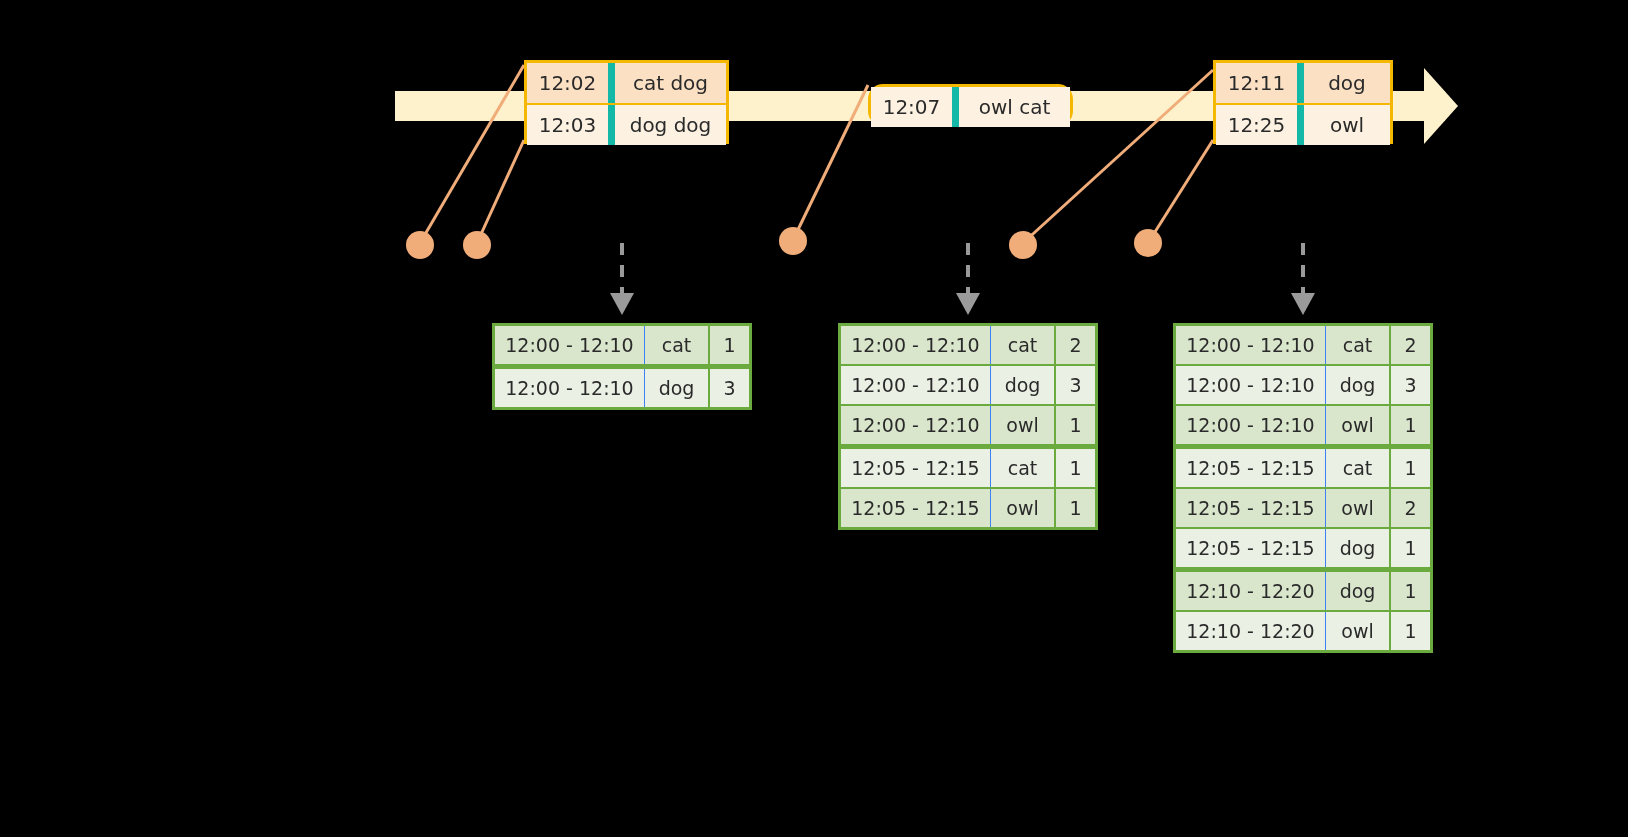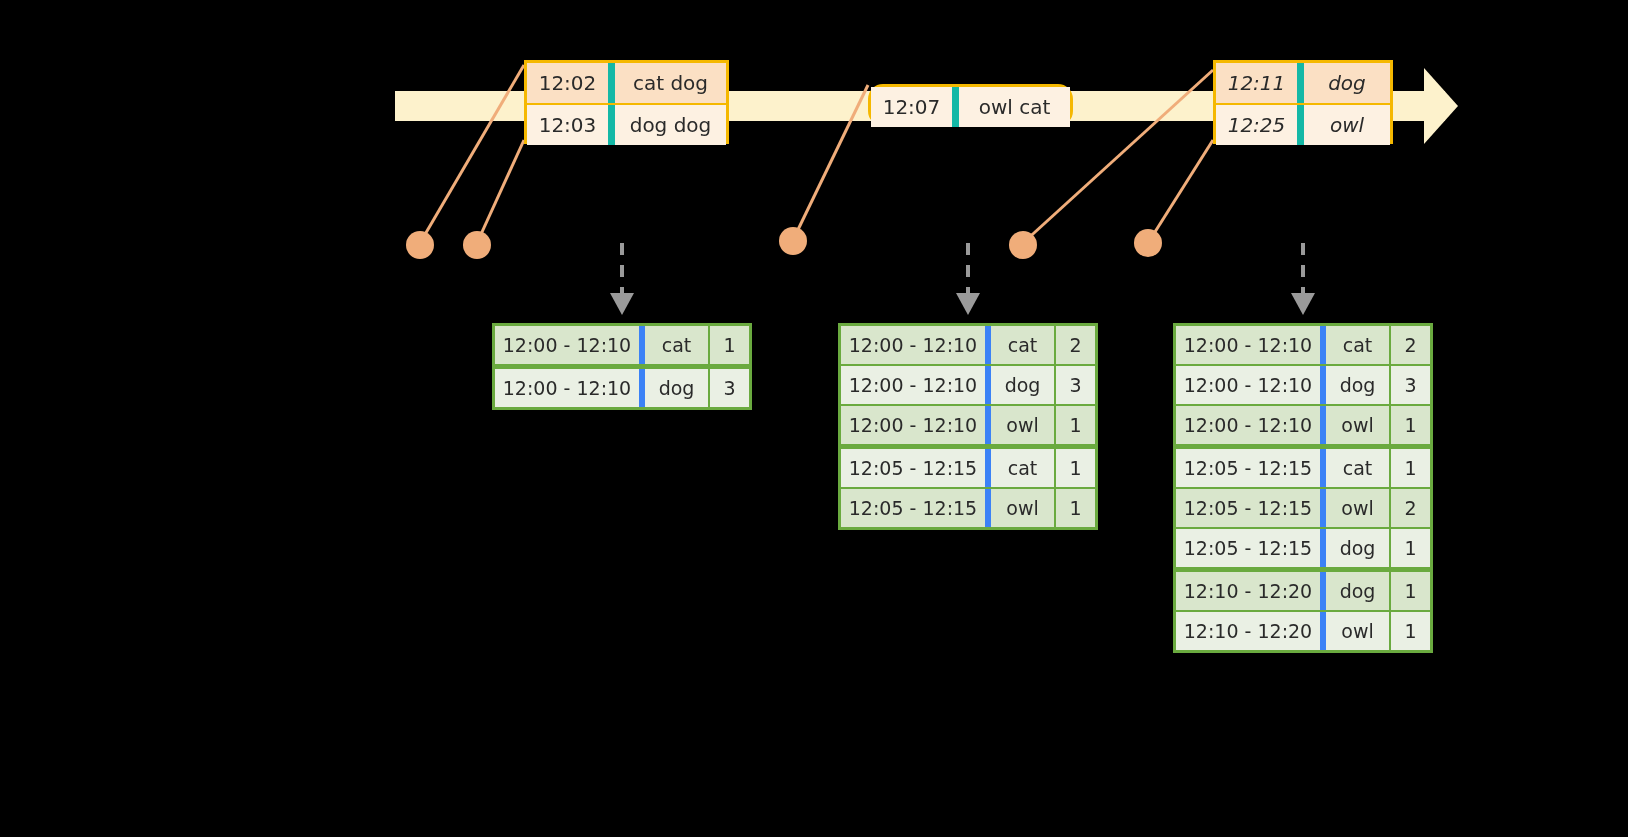--- a/index.html
+++ b/index.html
@@ -106,21 +106,21 @@
   .rrow.shade { background: #d9e6cc; }
   .rrow.light { background: #eaf0e4; }
   .rrow + .rrow { border-top: 2px solid #6aaa3f; }
   .rrow.groupend { border-bottom: 3px solid #6aaa3f; }
   .rwin {
     display: flex;
     align-items: center;
     justify-content: center;
     font-size: 19px;
     color: #2a2a2a;
-    border-right: 6px solid #3b82f6;
+    border-right: 1px solid #3b82f6;
     box-sizing: border-box;
     white-space: nowrap;
   }
   .rword {
     display: flex;
     align-items: center;
     justify-content: center;
     font-size: 19px;
     color: #2a2a2a;
     border-right: 2px solid #6aaa3f;
@@ -184,21 +184,21 @@
     </div>
   </div>
 
   <div class="evt-group" style="left:868px; top:84px; width:205px; height:42px;border-radius:15px;">
     <div class="evt-row light">
       <div class="evt-time">12:07</div>
       <div class="evt-words">owl cat</div>
     </div>
   </div>
 
-  <div class="evt-group" style="left:1213px; top:60px; width:180px; height:84px;font-style:italic;">
+  <div class="evt-group" style="left:1213px; top:60px; width:180px; height:84px;">
     <div class="evt-row shade">
       <div class="evt-time">12:11</div>
       <div class="evt-words">dog</div>
     </div>
     <div class="evt-row light">
       <div class="evt-time">12:25</div>
       <div class="evt-words">owl</div>
     </div>
   </div>
 

